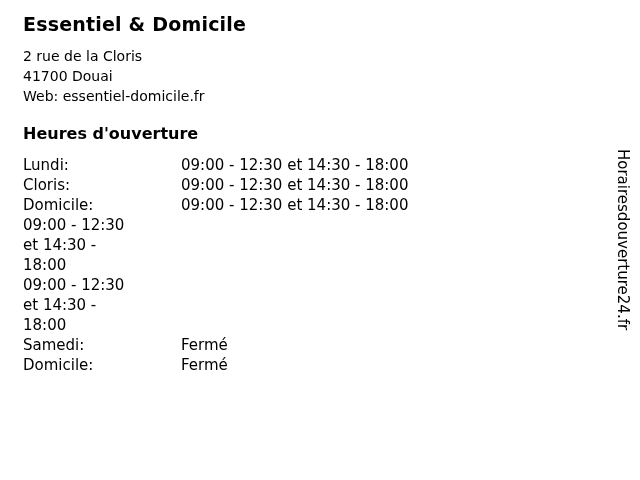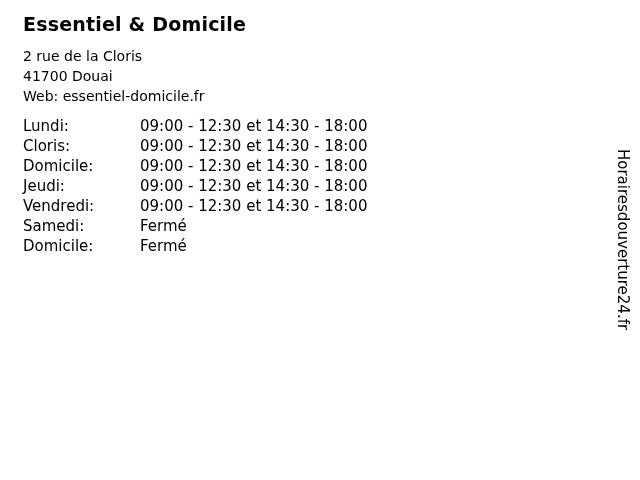--- a/index.html
+++ b/index.html
@@ -39,20 +39,21 @@
     line-height: 22px;
   }
   .hours-table {
     margin-top: 10px;
     font-size: 15px;
     line-height: 20px;
   }
   .hours-row {
     display: grid;
     grid-template-columns: 117px auto;
+    gap: 41px;
   }
   .watermark {
     position: absolute;
     top: 0;
     right: 8px;
     height: 480px;
     display: flex;
     align-items: center;
     justify-content: center;
     writing-mode: vertical-rl;
@@ -67,40 +68,39 @@
 <div class="page">
 
   <div class="business-name">Essentiel &amp; Domicile</div>
 
   <div class="contact-block">
     <div class="contact-line">2 rue de la Cloris</div>
     <div class="contact-line">41700 Douai</div>
     <div class="contact-line">Web: essentiel-domicile.fr</div>
   </div>
 
+  <div class="hours-heading">Heures d'ouverture</div>
 
   <div class="hours-table">
     <div class="hours-row">
       <span>Lundi:</span>
       <span>09:00 - 12:30 et 14:30 - 18:00</span>
     </div>
     <div class="hours-row">
       <span>Cloris:</span>
       <span>09:00 - 12:30 et 14:30 - 18:00</span>
     </div>
     <div class="hours-row">
       <span>Domicile:</span>
       <span>09:00 - 12:30 et 14:30 - 18:00</span>
     </div>
     <div class="hours-row">
-      <span>Jeudi:</span>
       <span>09:00 - 12:30 et 14:30 - 18:00</span>
     </div>
     <div class="hours-row">
-      <span>Vendredi:</span>
       <span>09:00 - 12:30 et 14:30 - 18:00</span>
     </div>
     <div class="hours-row">
       <span>Samedi:</span>
       <span>Fermé</span>
     </div>
     <div class="hours-row">
       <span>Domicile:</span>
       <span>Fermé</span>
     </div>

